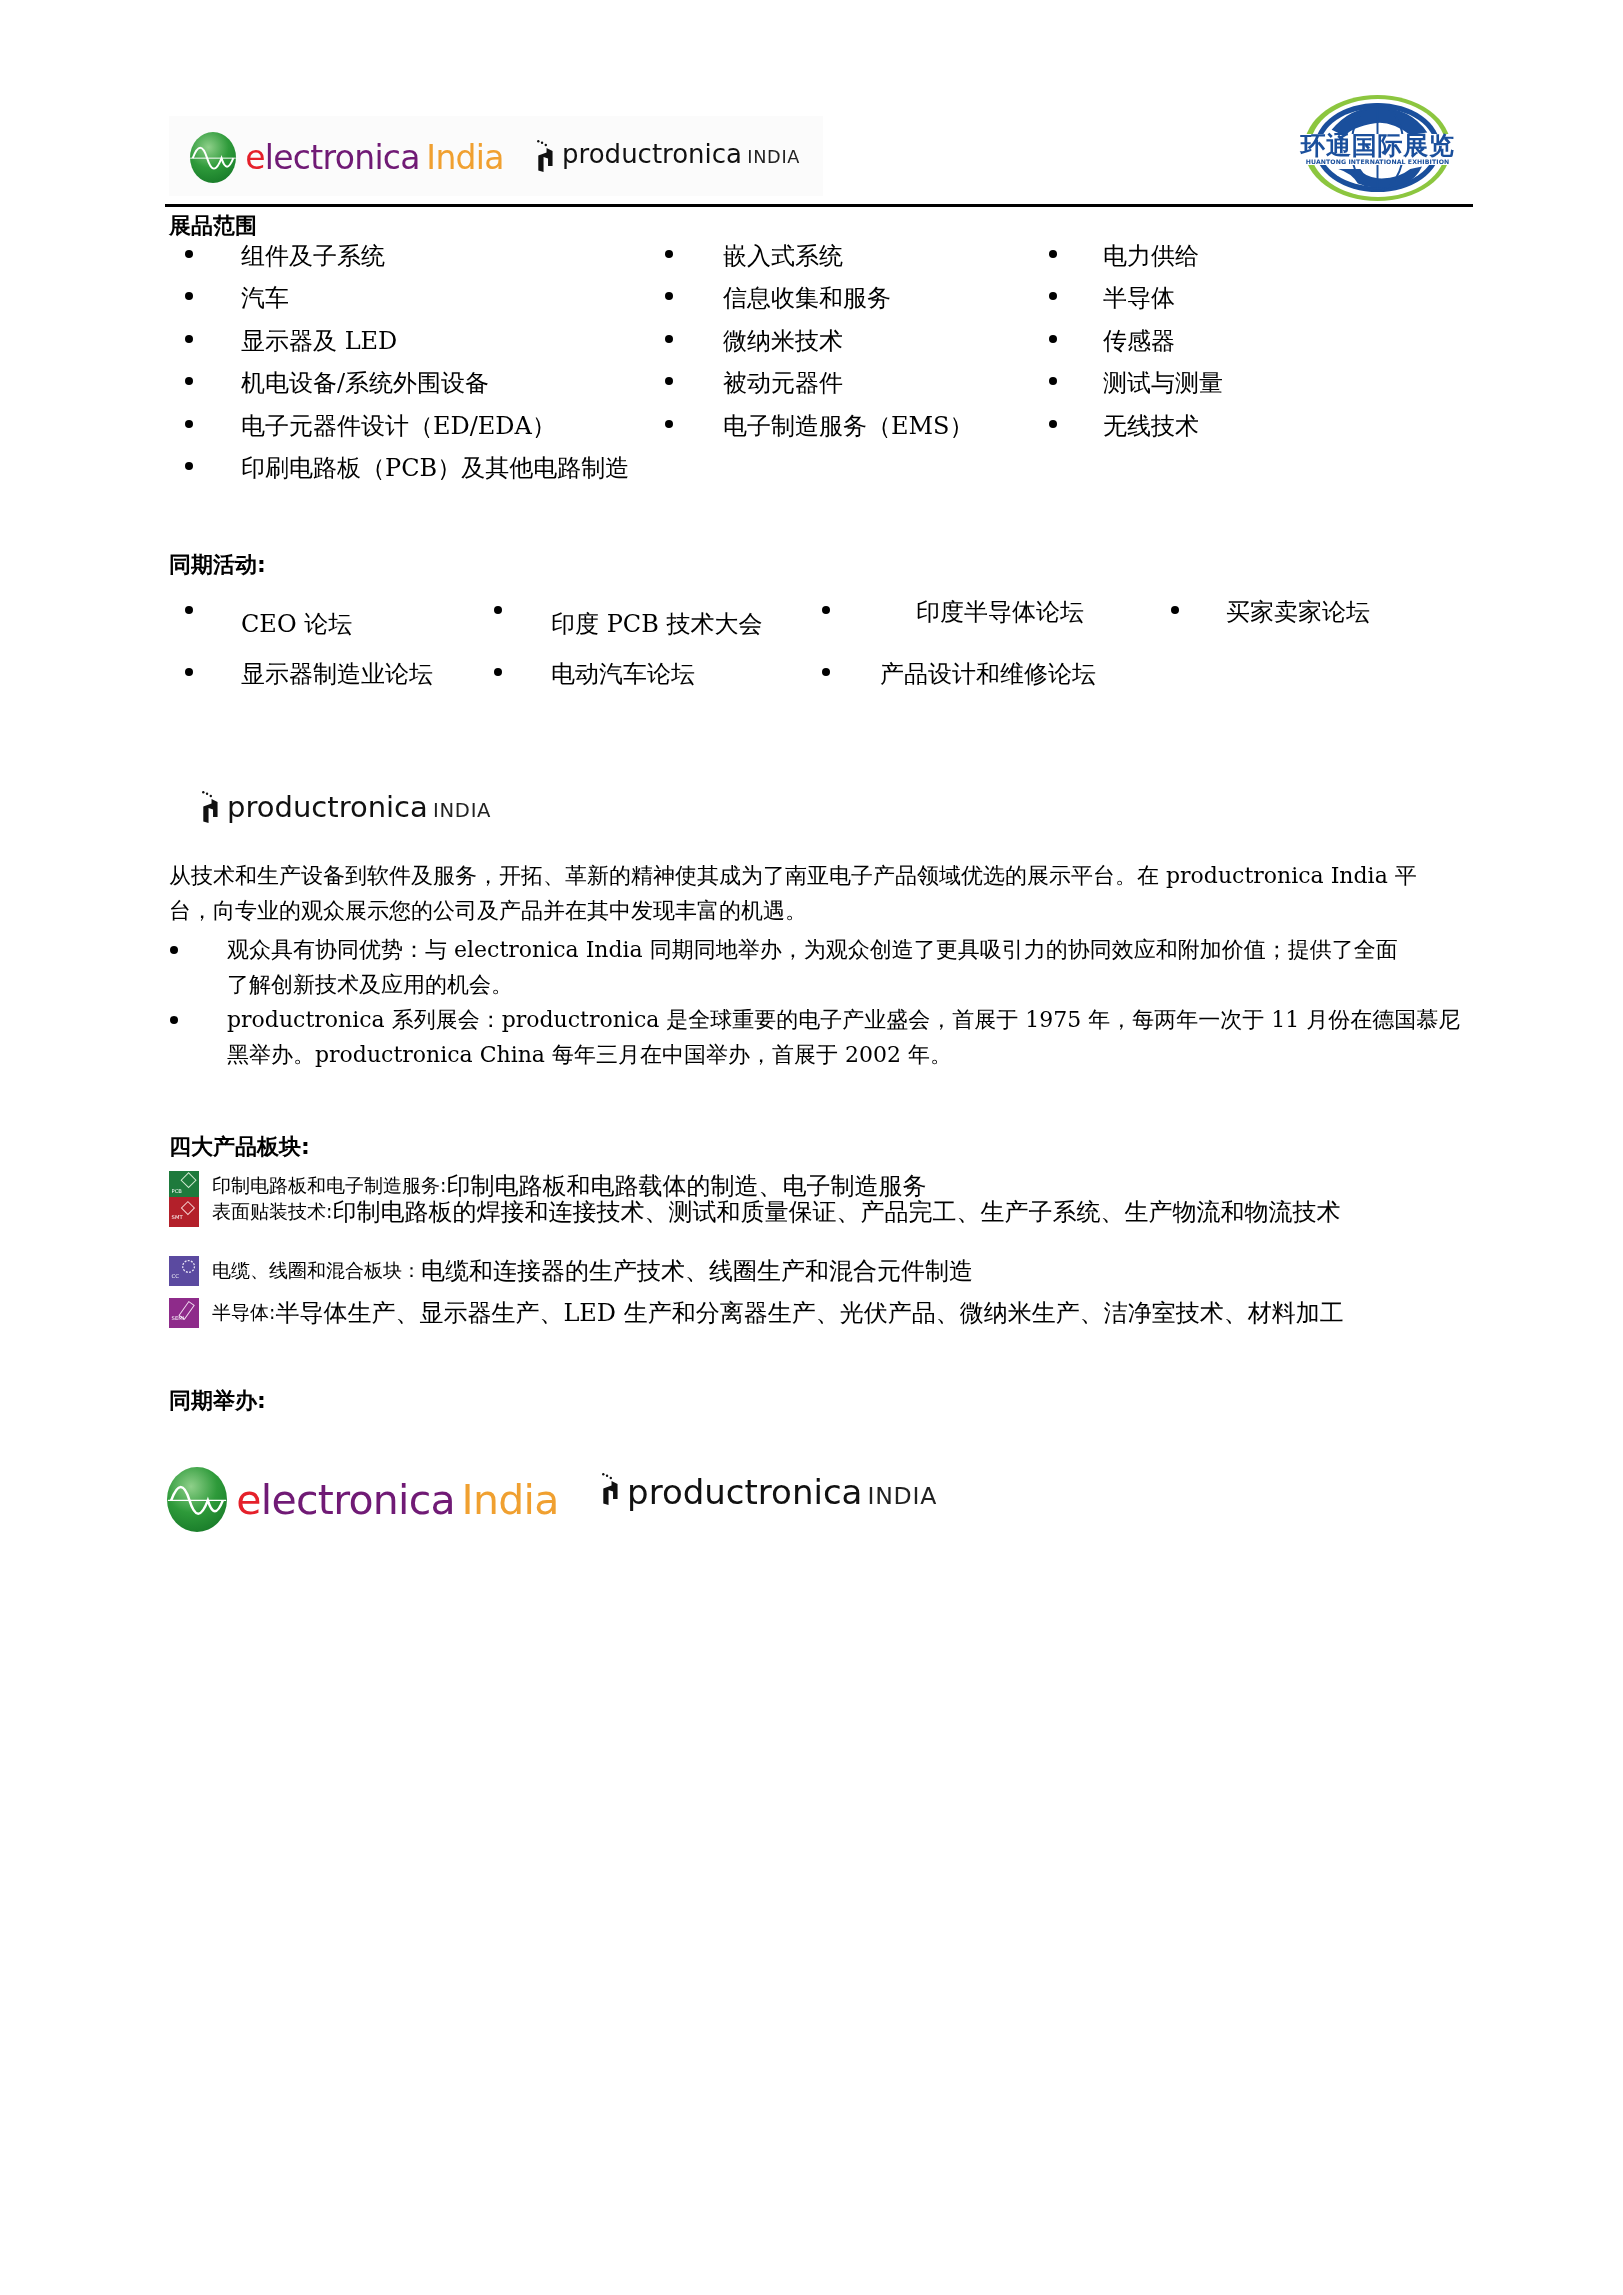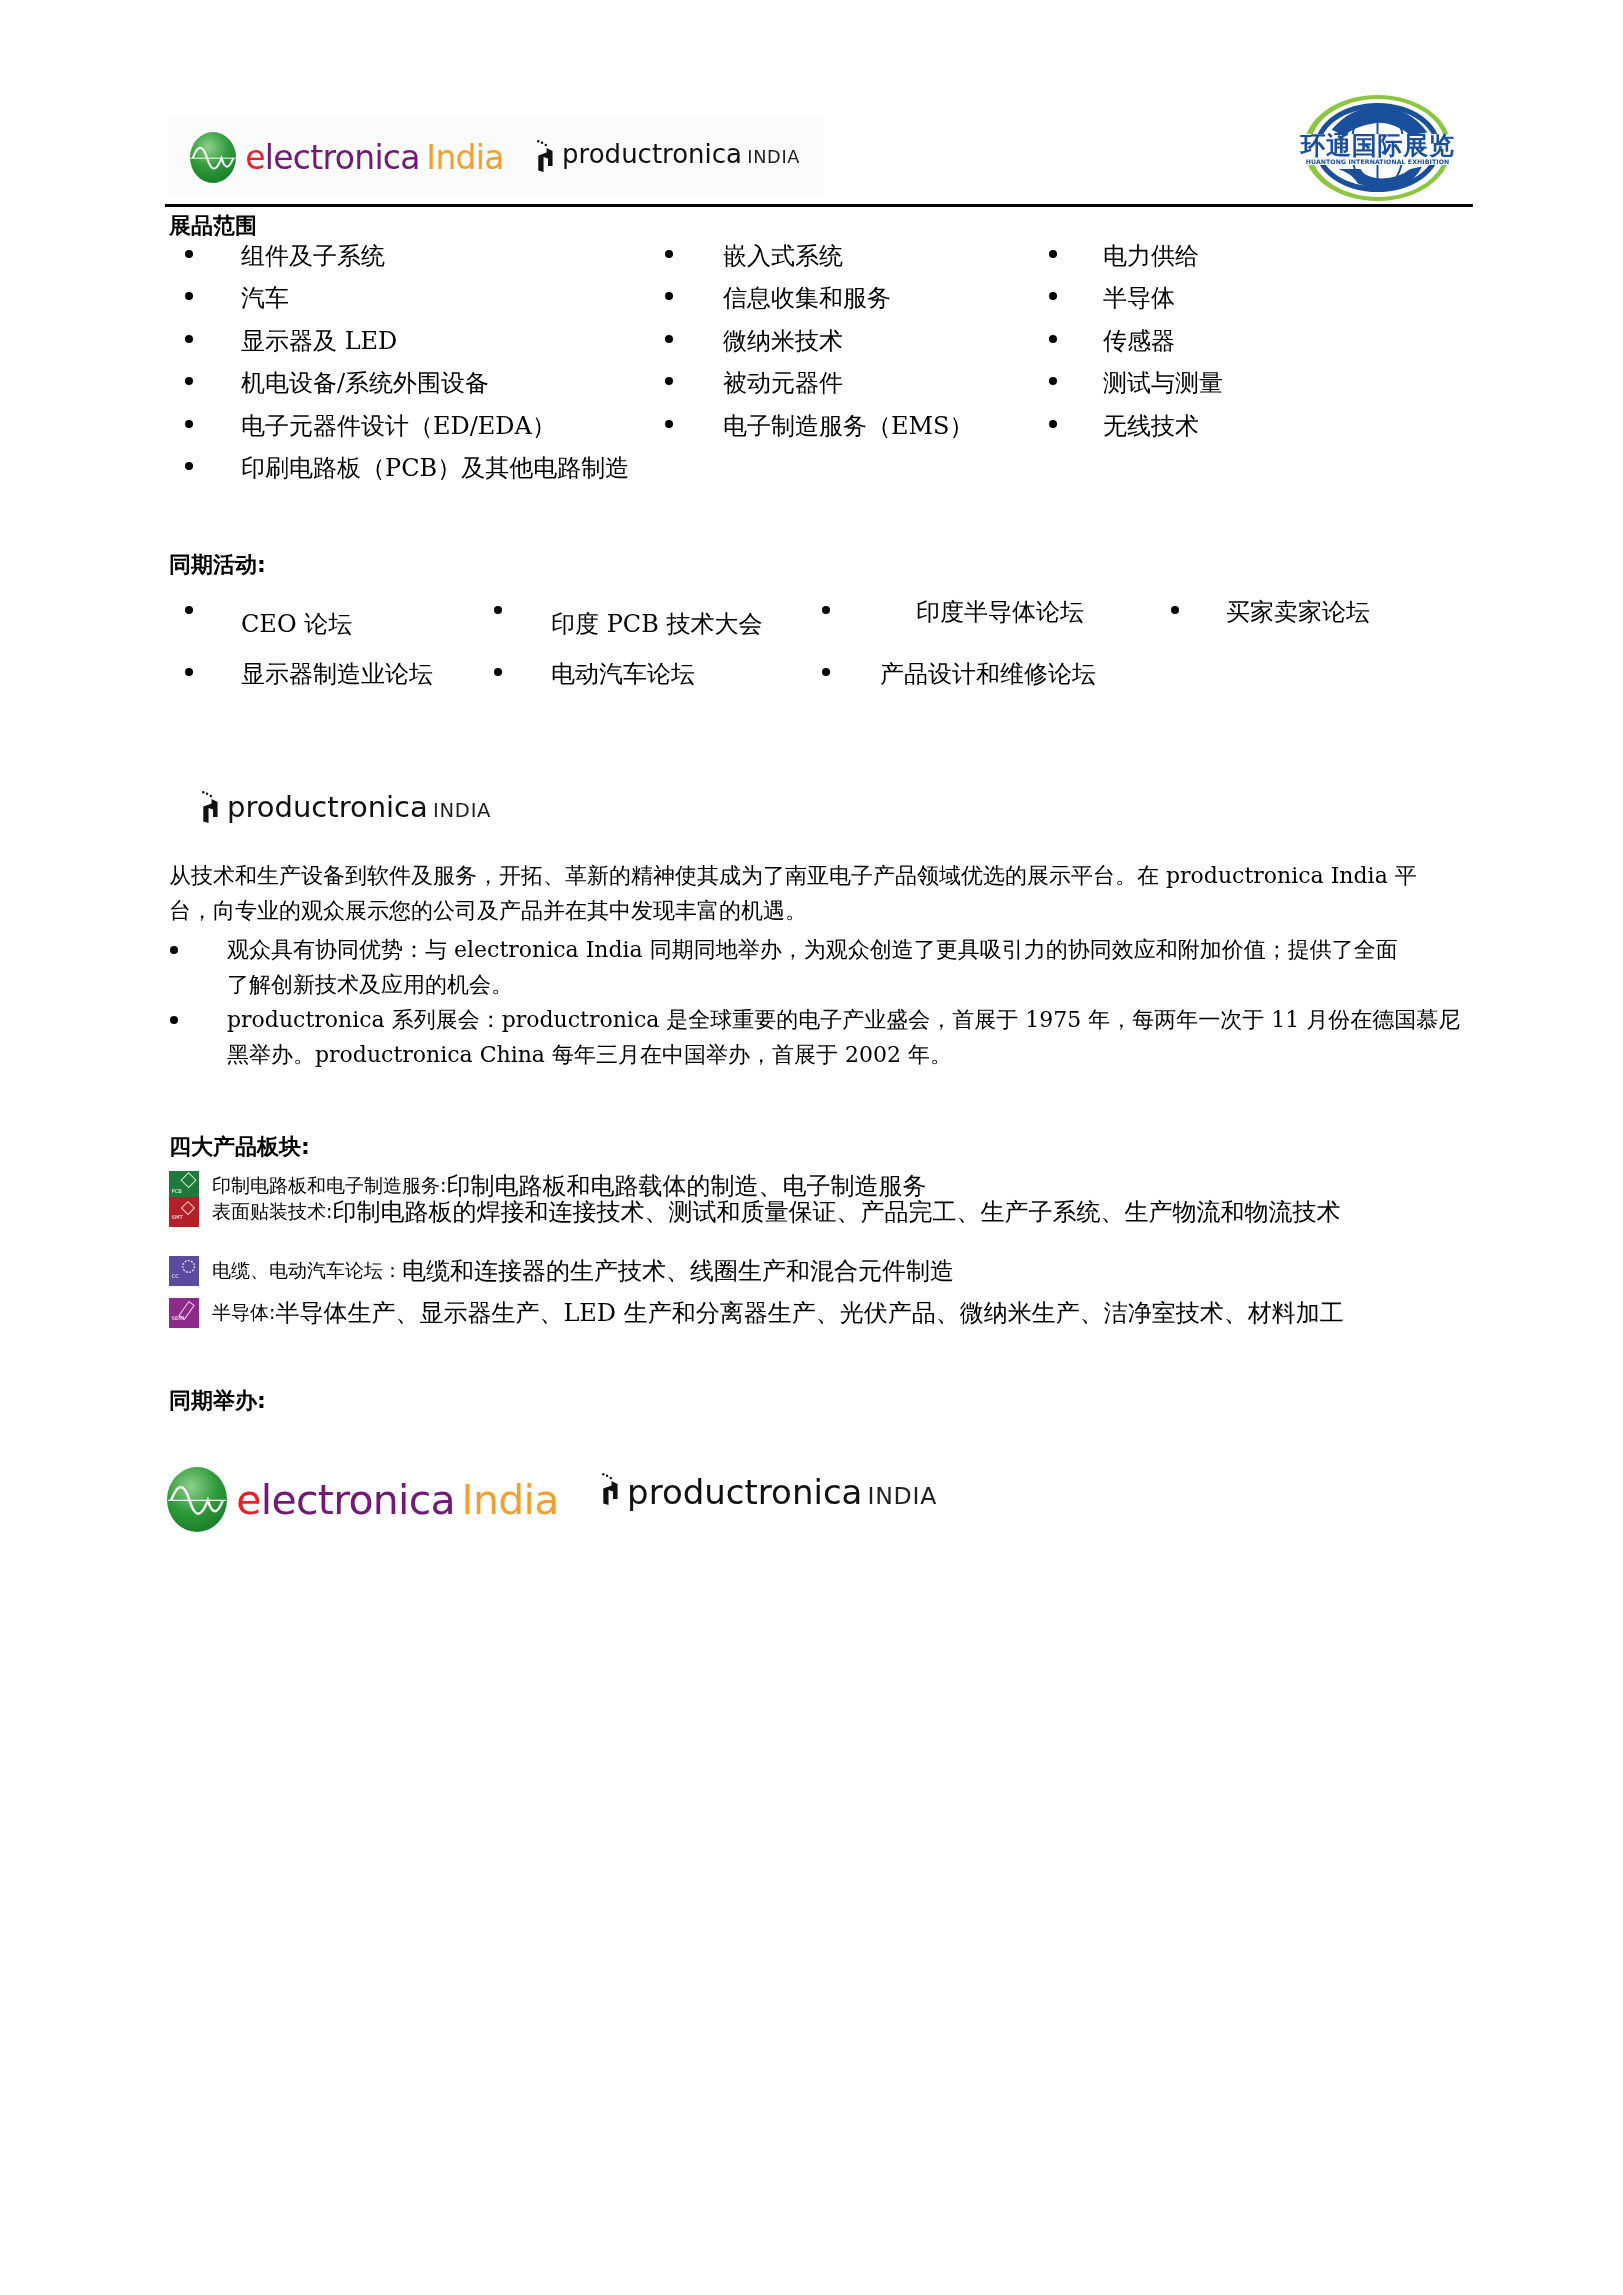--- a/index.html
+++ b/index.html
@@ -266,21 +266,21 @@
   <span class="name" style="margin-left:13px;">表面贴装技术:</span>
     <span> 印制电路板的焊接和连接技术、测试和质量保证、产品完工、生产子系统、生产物流和物流技术</span>
 </div>
 
 <div class="board-row" style="top:1255px;">
   <svg width="30" height="30" viewBox="0 0 46 46" style="font-size:37px">
     <rect width="46" height="46" fill="#5b4aa0"></rect>
     <circle cx="30" cy="16" r="9" fill="none" stroke="#e8e4f5" stroke-width="2" stroke-dasharray="3 2"></circle>
     <text x="4" y="34" font-size="8" fill="#fff" font-family="DejaVu Sans">CC</text>
   </svg>
-  <span class="name" style="margin-left:13px;">电缆、电动汽车论坛：</span>
+  <span class="name" style="margin-left:13px;">电缆、线圈和混合板块：</span>
     <span>电缆和连接器的生产技术、线圈生产和混合元件制造</span>
 </div>
 
 <div class="board-row" style="top:1297px;">
   <svg width="30" height="30" viewBox="0 0 46 46" style="font-size:37px">
     <rect width="46" height="46" fill="#8e2b8a"></rect>
     <rect x="22" y="6" width="10" height="26" transform="rotate(35 27 19)" fill="none" stroke="#f0d8ef" stroke-width="1.5"></rect>
     <text x="4" y="34" font-size="8" fill="#fff" font-family="DejaVu Sans">SEMI</text>
   </svg>
   <span class="name" style="margin-left:13px;">半导体:</span>

